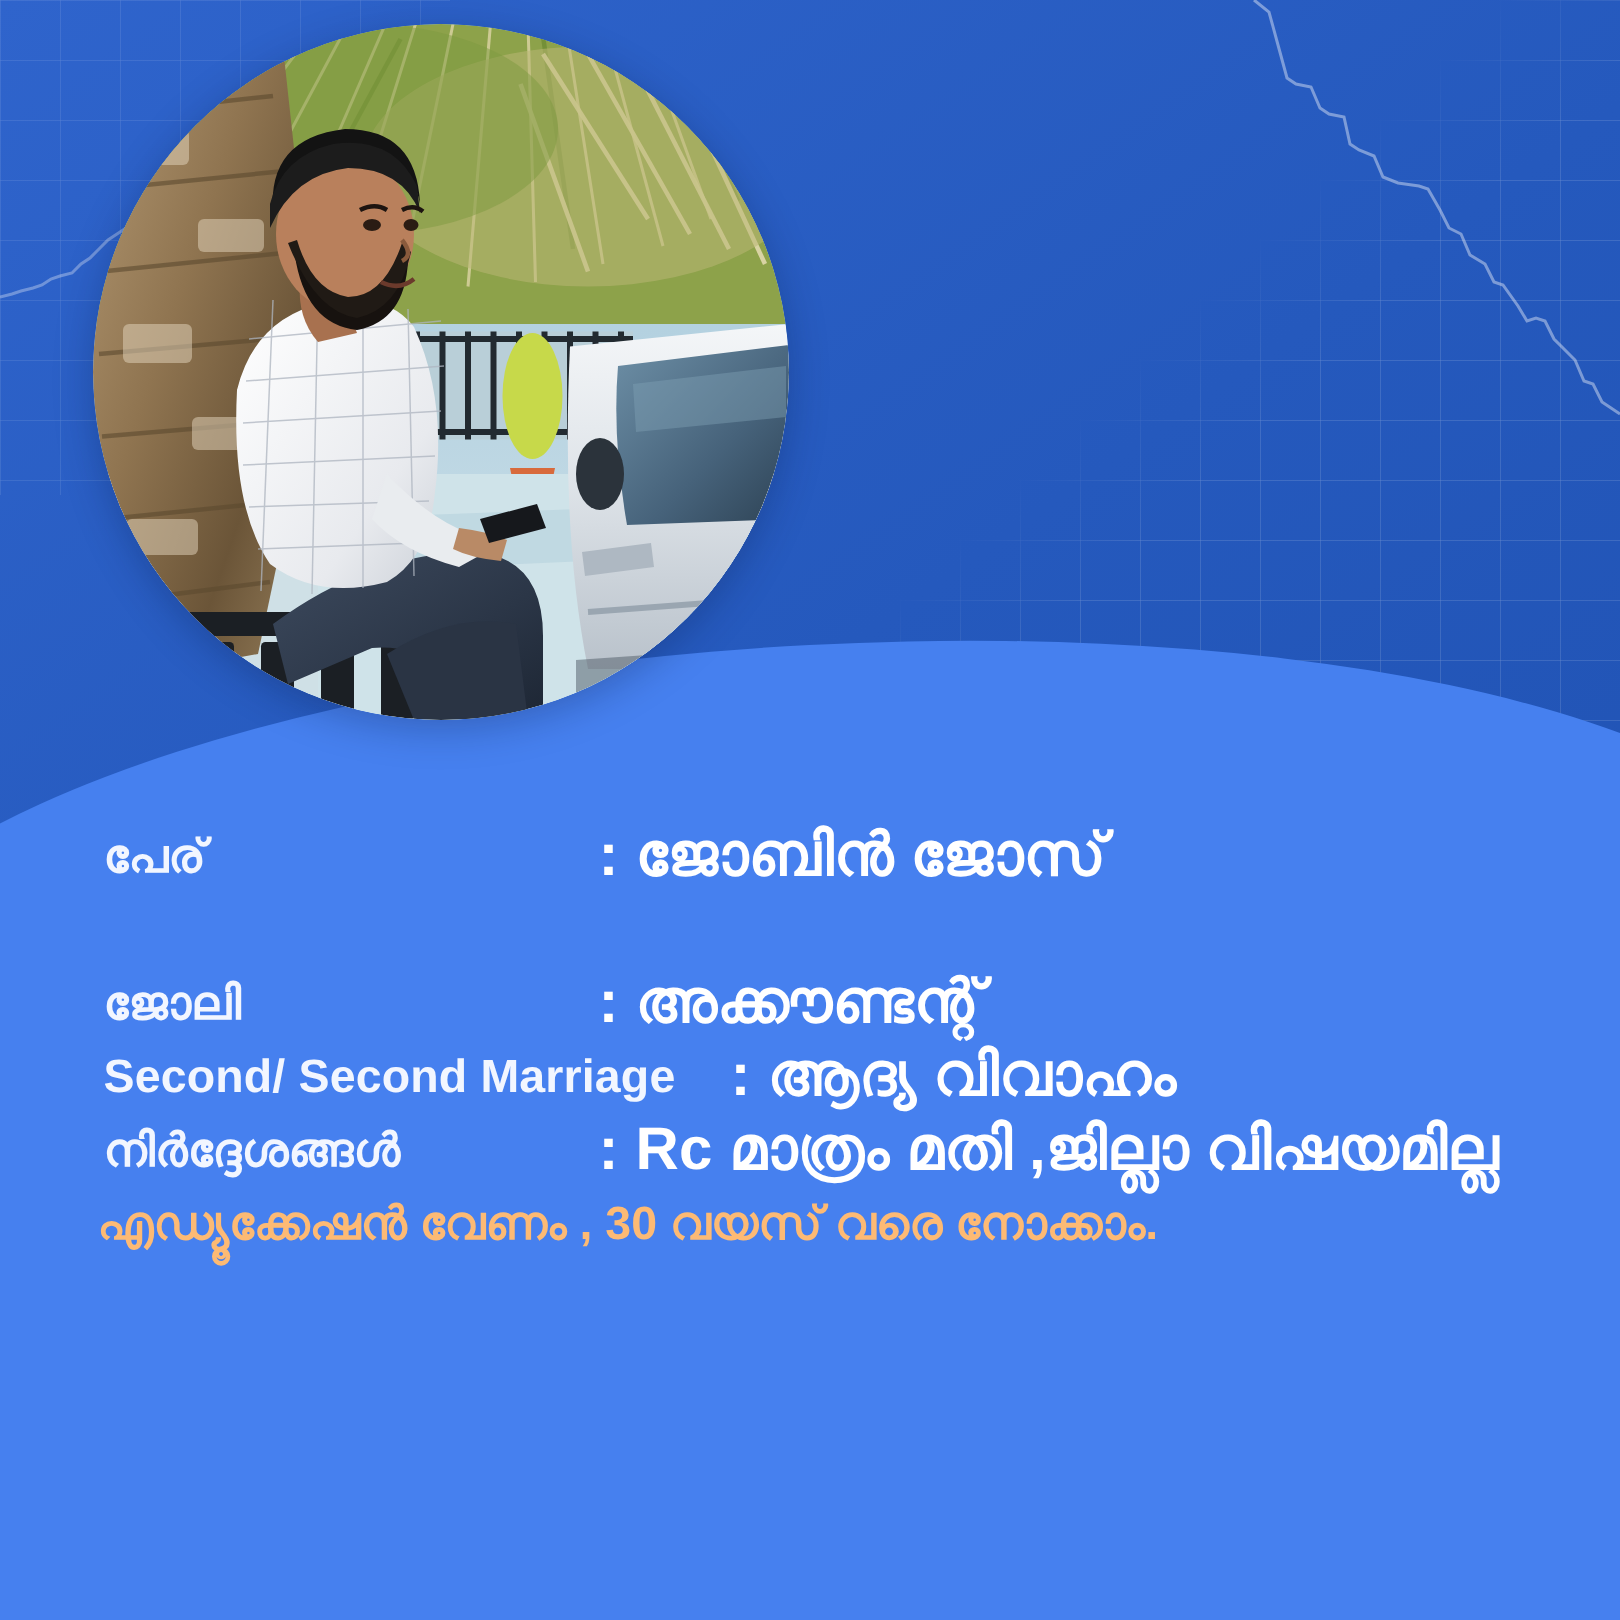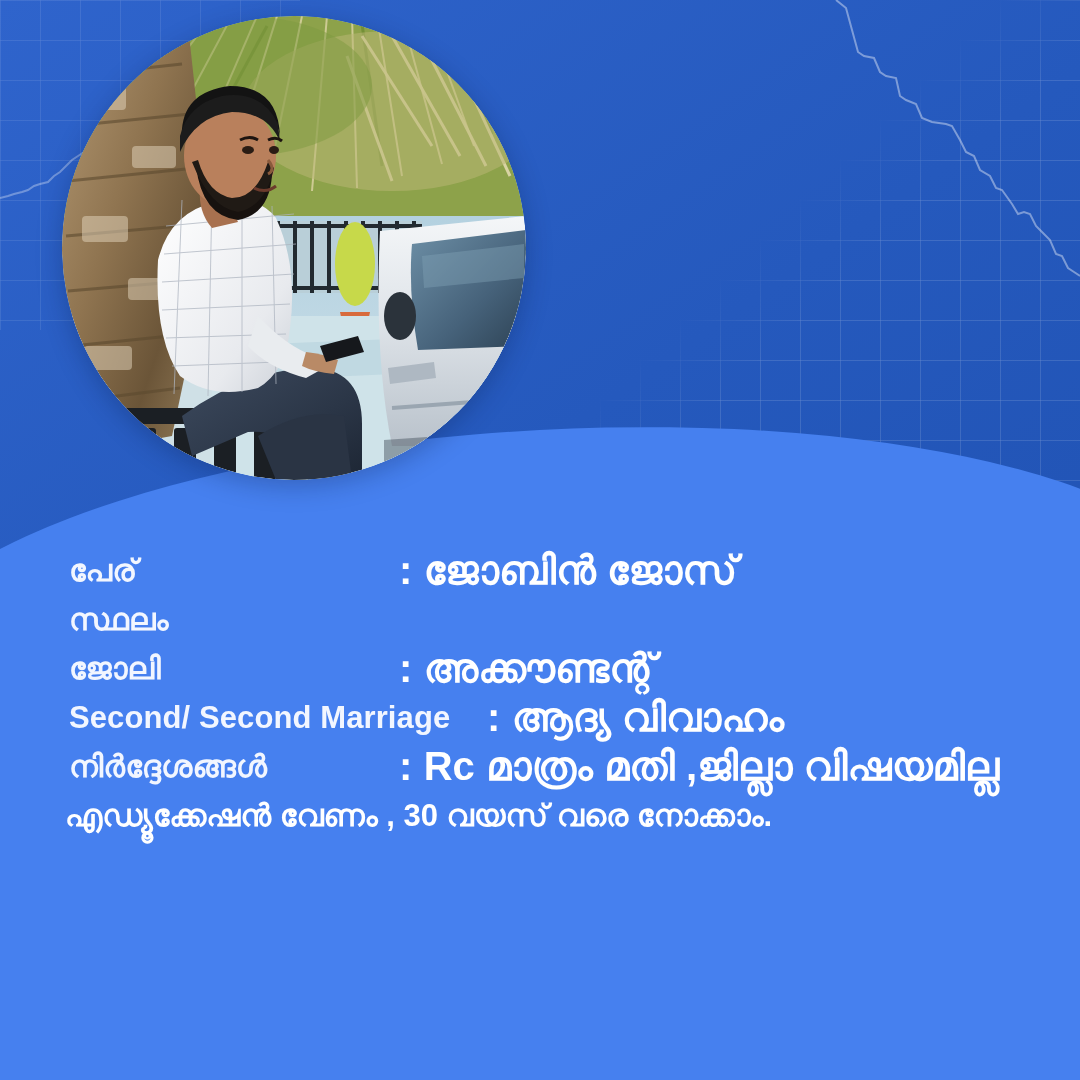--- a/index.html
+++ b/index.html
@@ -104,21 +104,21 @@
     font-size: 40px;
     font-weight: 700;
     letter-spacing: .1px;
   }
   
   .row.wide .val { left: 474px; }
   .fullline {
     position: absolute;
     left: 52px;
     top: 0;
-    color: #ffffff;
+    color: #fdba74;
     font-size: 31px;
     font-weight: 700;
     white-space: nowrap;
   }
 </style>
 </head>
 <body>
 
 <div id="card">
 
@@ -320,21 +320,20 @@
       </g>
     </svg>
   </div>
 
   <div class="details">
     <div class="row">
       <span class="lbl">പേര്</span>
       <span class="val">: ജോബിൻ ജോസ്</span>
     </div>
     <div class="row">
-      <span class="lbl">സ്ഥലം</span>
     </div>
     <div class="row">
       <span class="lbl">ജോലി</span>
       <span class="val">: അക്കൗണ്ടന്റ്</span>
     </div>
     <div class="row wide">
       <span class="lbl">Second/ Second Marriage</span>
       <span class="val">:  ആദ്യ വിവാഹം</span>
     </div>
     <div class="row">

